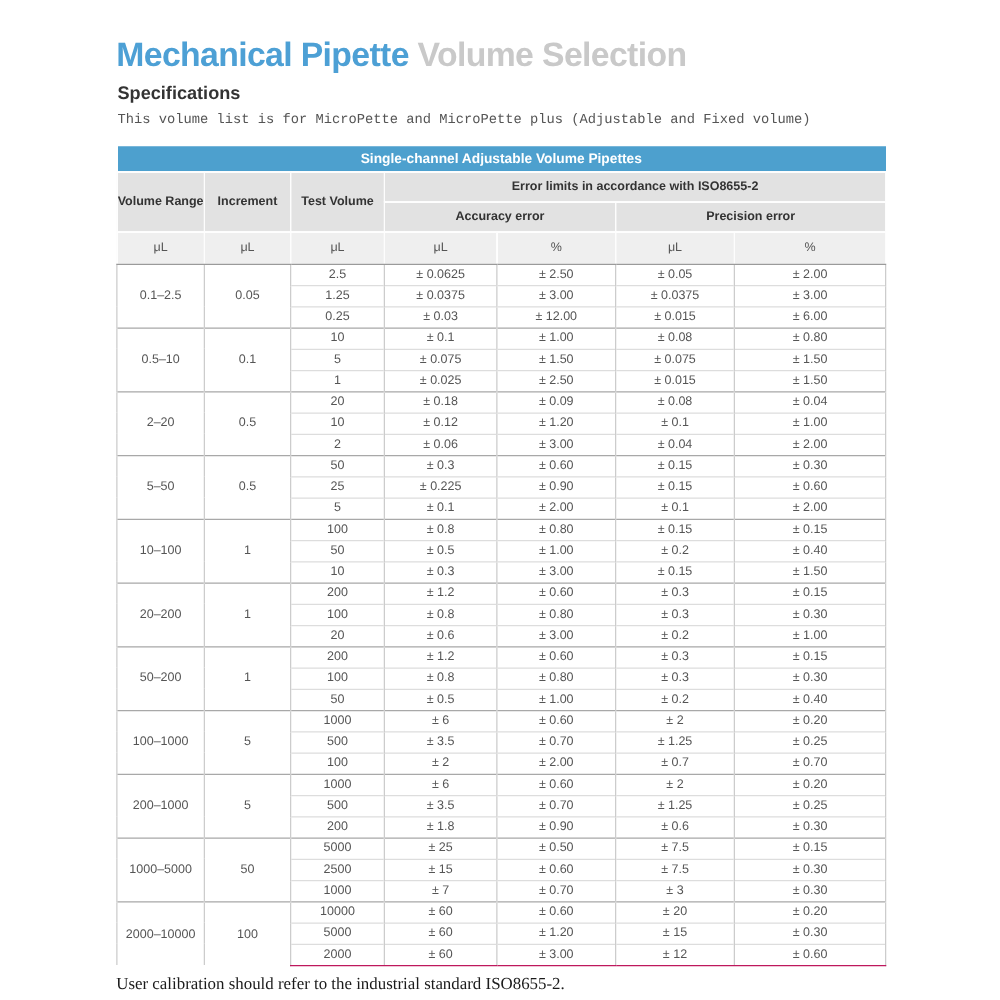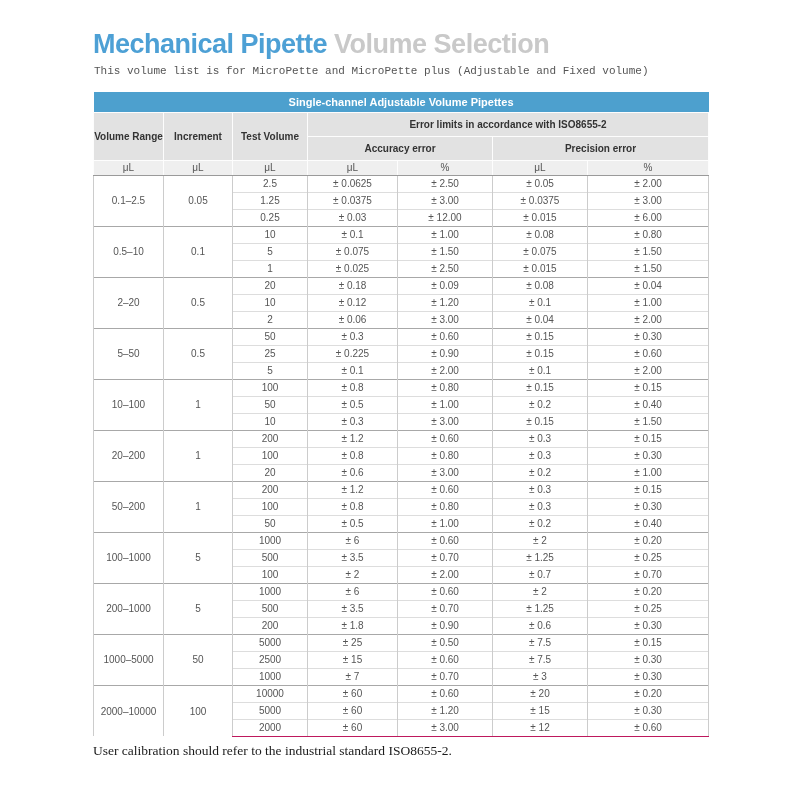--- a/index.html
+++ b/index.html
@@ -31,21 +31,21 @@
     background: var(--accent, #4da0ce); color: #fff;
     font-size: 11px; font-weight: bold; height: 20px; text-align: center;
   }
   th.h {
     background: var(--header-bg, #e2e2e2); color: #333;
     font-size: 10px; font-weight: bold; height: 24px; text-align: center;
     border: 1px solid #fdfdfd;
   }
   tr.units td {
     background: var(--units-bg, #efefef); color: #555;
-    font-size: 10px; height: 15px; text-align: center;
+    font-size: 10px; height: 26px; text-align: center;
     border: 1px solid #fdfdfd; border-bottom: 1px solid #9a9a9a;
   }
   tbody td {
     font-size: 10px; color: #555; text-align: center; height: 17px;
     border-left: 1px solid #ccc; border-top: 1px solid #ddd;
   }
   tbody td.col-last { border-right: 1px solid #ccc; }
   tbody tr.group-start td { border-top: 1px solid #a8a8a8; }
   tbody tr.first-row td { border-top: none; margin-top: 36px; }
   tbody tr:last-child td { border-bottom: 1px solid #be185d; }
@@ -56,20 +56,21 @@
     font-size: 13.5px; color: #1b1b1b;
   }
 </style>
 </head>
 <body>
 
 <div class="page">
 
   <h1 class="page-title"><span class="t-primary">Mechanical Pipette</span><span class="t-secondary">Volume Selection</span></h1>
 
+  <h2 class="section-title">Specifications</h2>
 
   <p class="intro">This volume list is for MicroPette and MicroPette plus (Adjustable and Fixed volume)</p>
 
   <table class="spec">
     <colgroup>
       <col style="width:70px">
         <col style="width:69px">
         <col style="width:75px">
       <col style="width:90px">
         <col style="width:95px">

